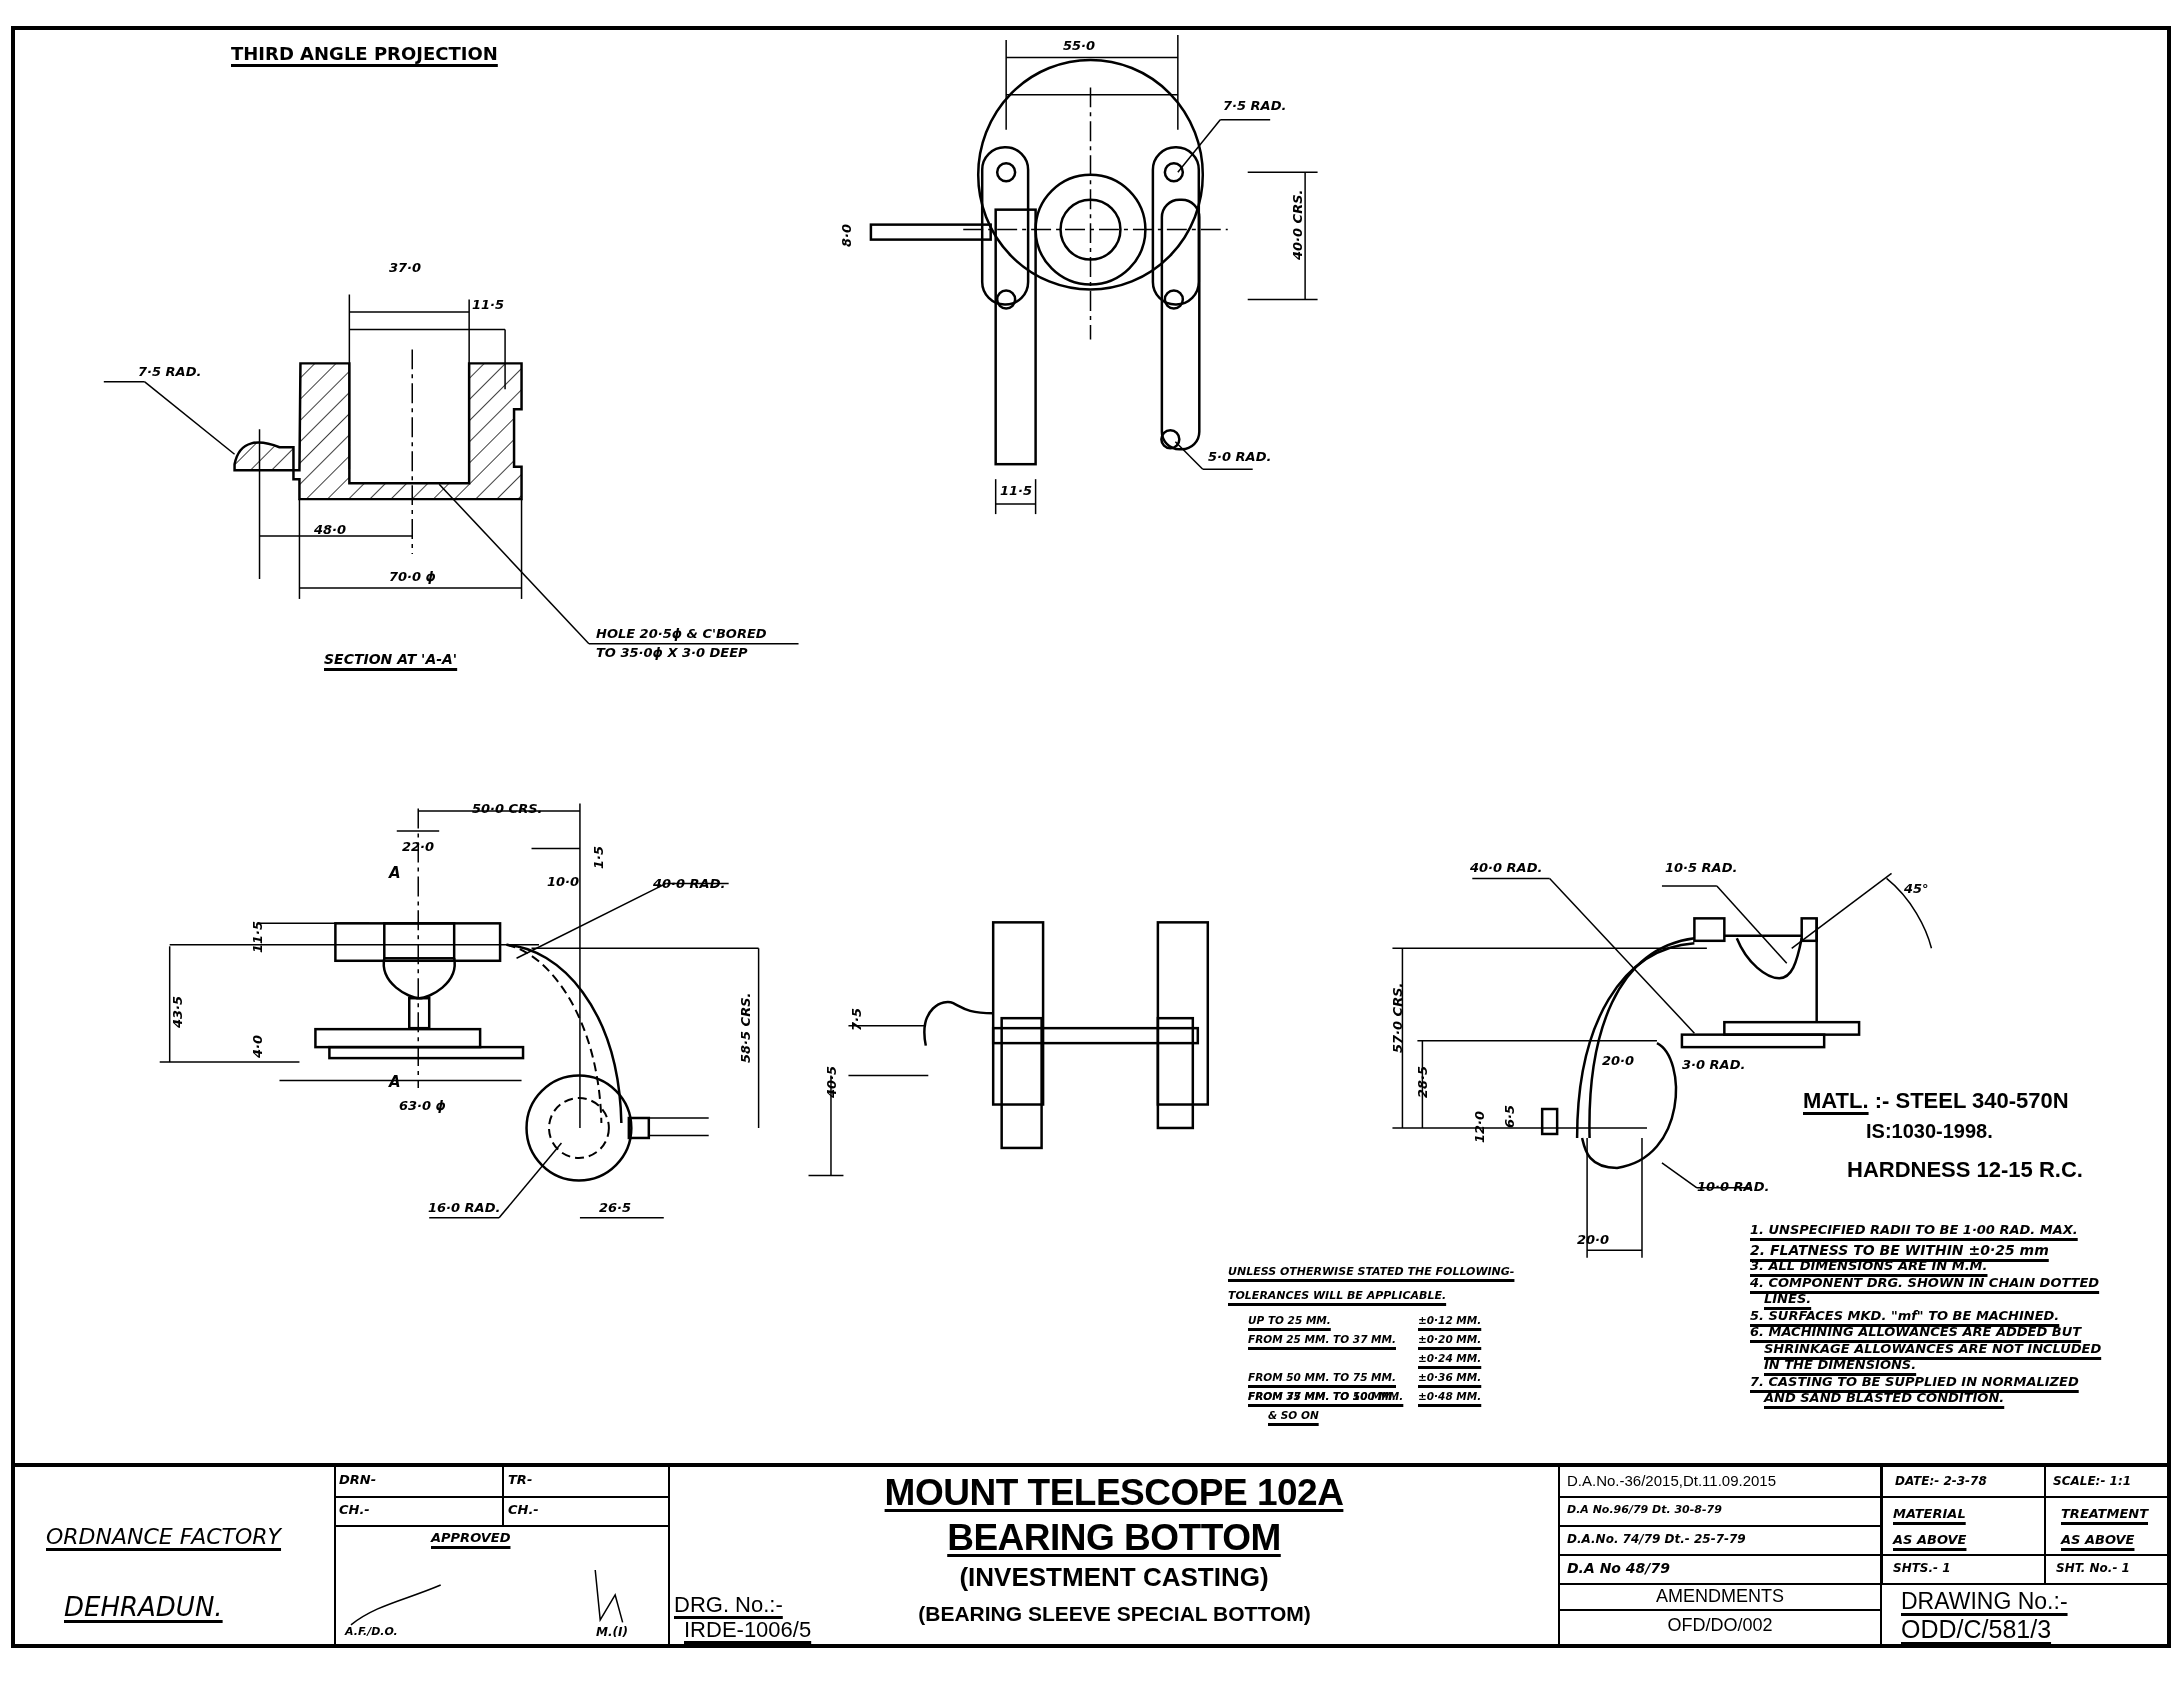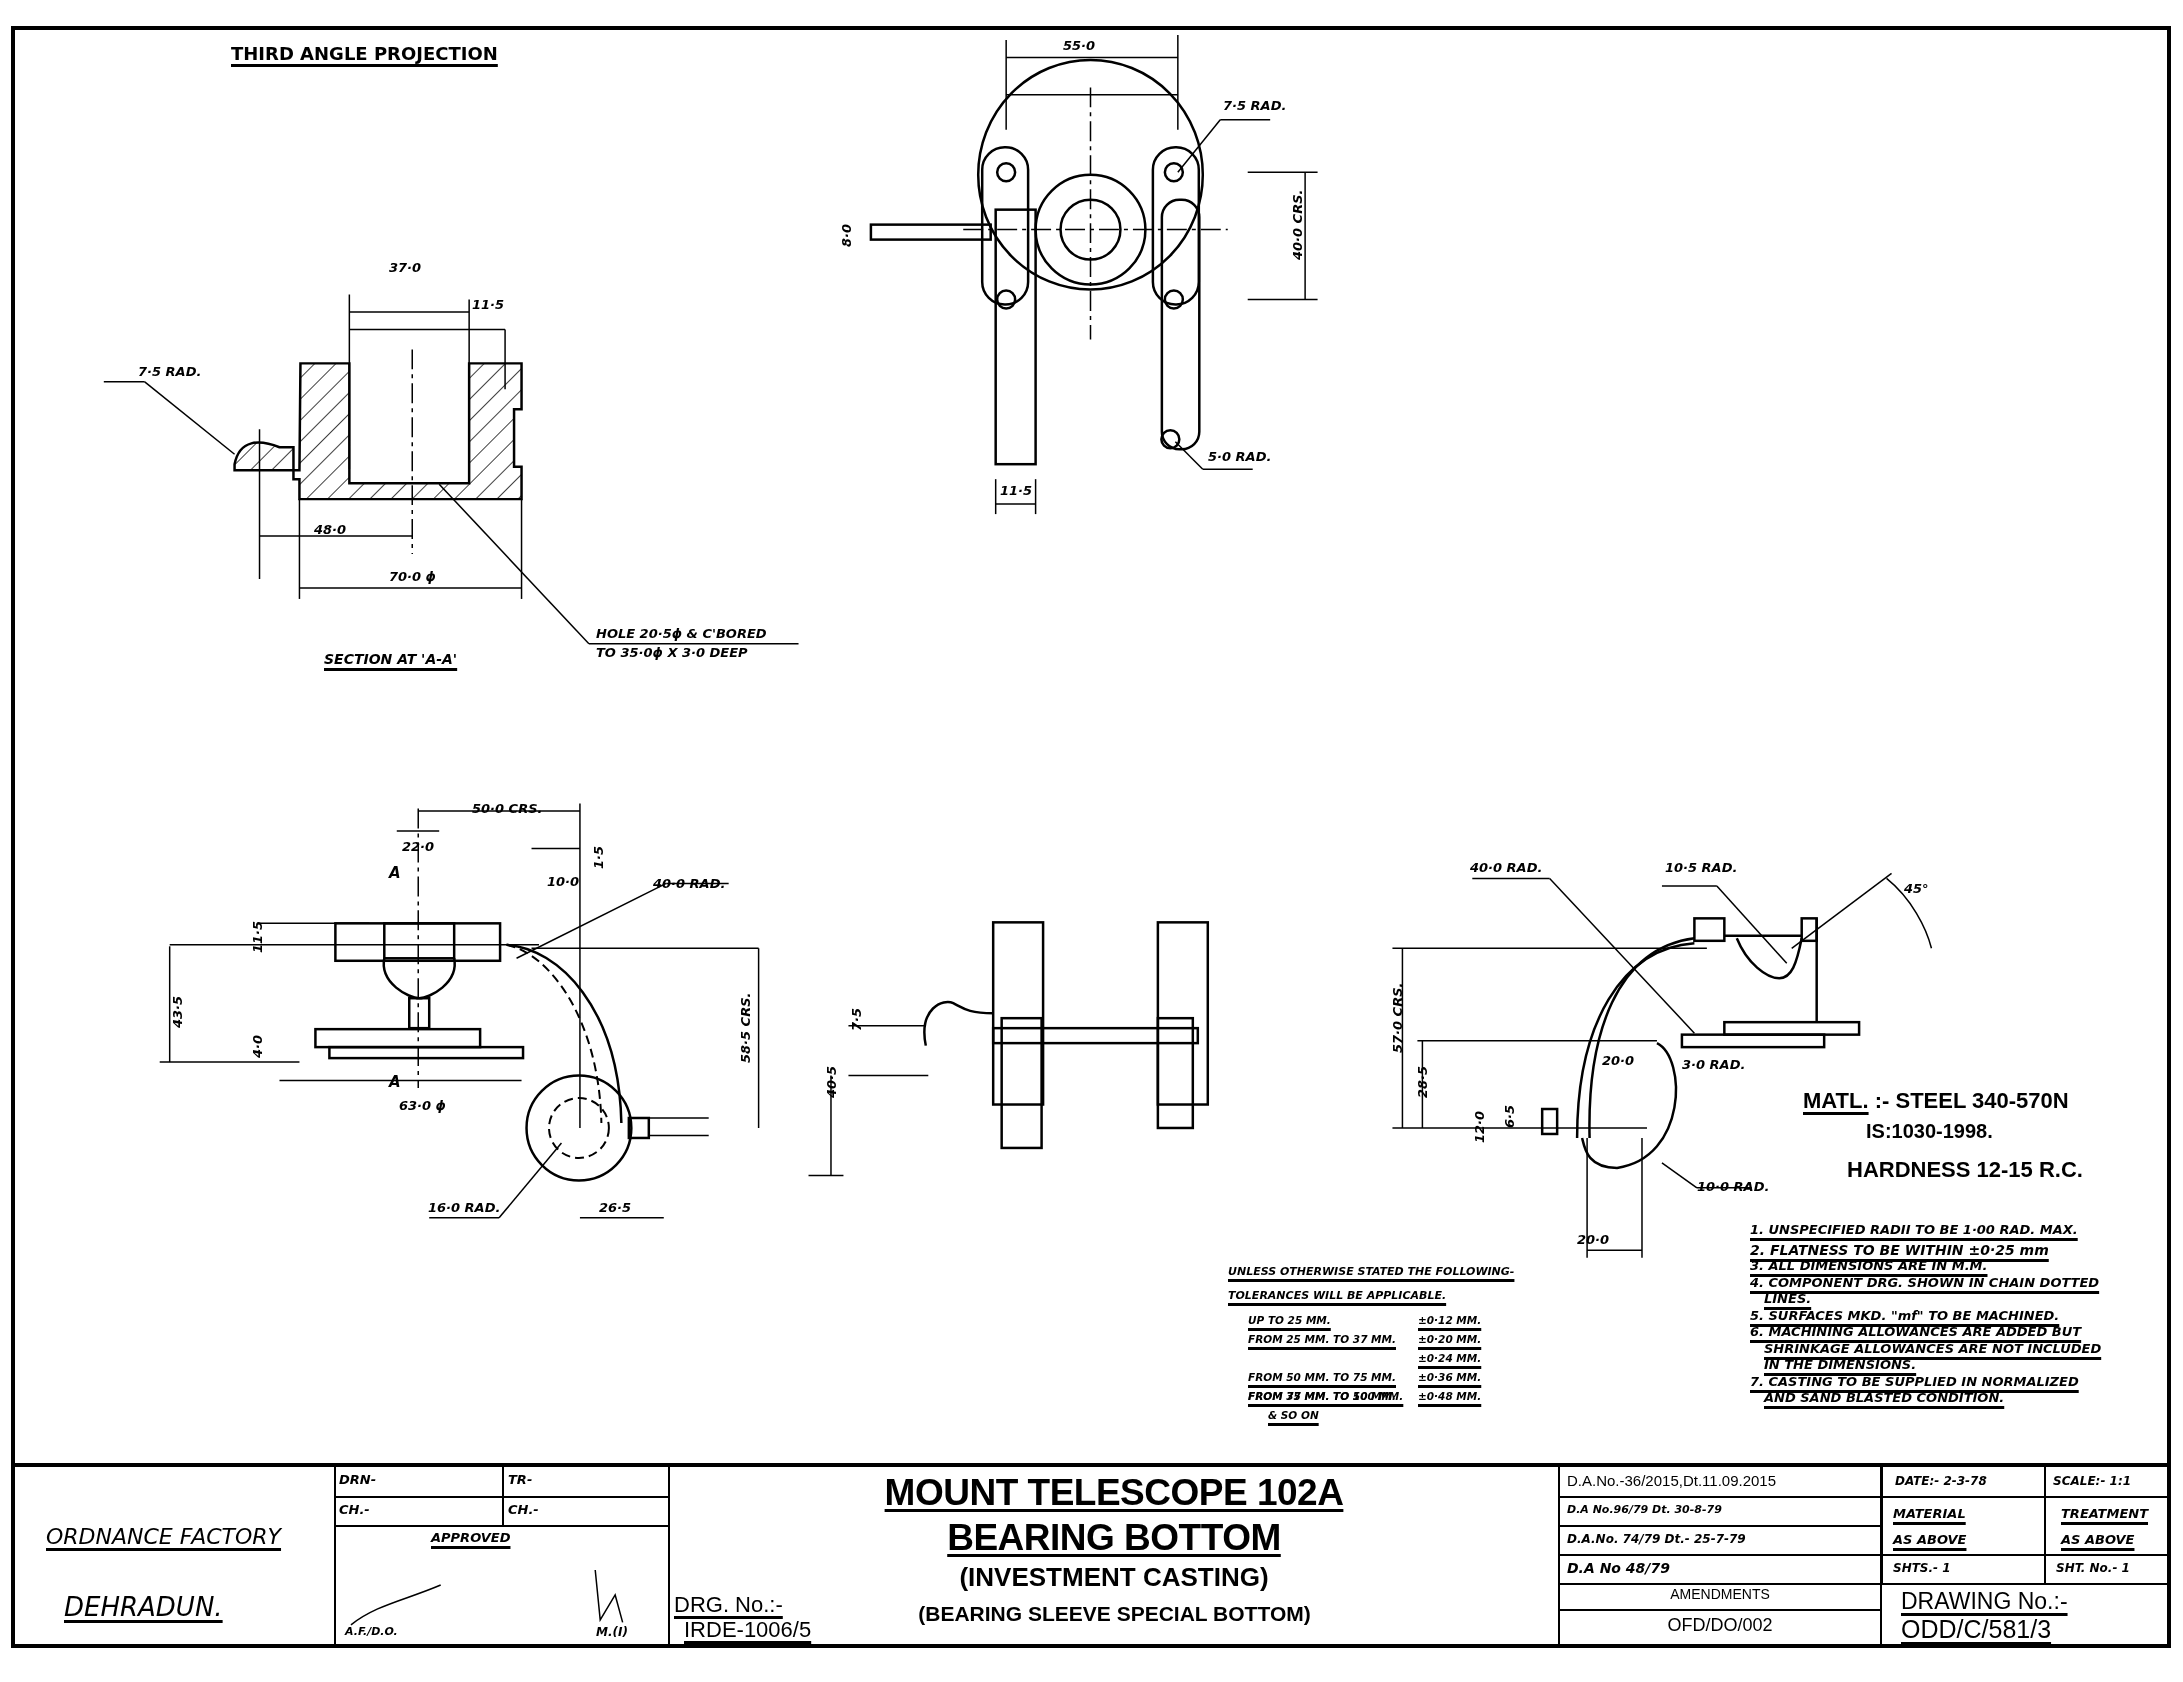--- a/index.html
+++ b/index.html
@@ -301,21 +301,21 @@
   <div class="cell" style="left:1543px;top:29px;width:324px;height:31px;border-top:none;">
     <span class="hand" style="position:absolute;left:7px;top:7px;font-size:11px;">D.A No.96/79 Dt. 30-8-79</span>
   </div>
   <div class="cell" style="left:1543px;top:58px;width:324px;height:31px;border-top:none;">
     <span class="hand" style="position:absolute;left:7px;top:7px;font-size:12px;">D.A.No. 74/79 Dt.- 25-7-79</span>
   </div>
   <div class="cell" style="left:1543px;top:87px;width:324px;height:31px;border-top:none;">
     <span class="hand" style="position:absolute;left:7px;top:6px;font-size:14px;">D.A No 48/79</span>
   </div>
   <div class="cell" style="left:1543px;top:116px;width:324px;height:28px;border-top:none;">
-    <span class="print" style="position:absolute;left:0;width:100%;text-align:center;top:3px;font-size:14px;font-weight:normal;">AMENDMENTS</span>
+    <span class="print" style="position:absolute;left:0;width:100%;text-align:center;top:3px;font-size:18px;font-weight:normal;">AMENDMENTS</span>
   </div>
   <div class="cell" style="left:1543px;top:142px;width:324px;height:37px;border-top:none;border-bottom:none;">
     <span class="print" style="position:absolute;left:0;width:100%;text-align:center;top:6px;font-size:18px;font-weight:normal;">OFD/DO/002</span>
   </div>
 
   <div class="cell" style="left:1866px;top:0;width:165px;height:31px;border-top:none;">
     <span class="hand" style="position:absolute;left:12px;top:7px;font-size:12px;">DATE:- 2-3-78</span>
   </div>
   <div class="cell" style="left:2029px;top:0;width:124px;height:31px;border-top:none;border-right:none;">
     <span class="hand" style="position:absolute;left:7px;top:7px;font-size:12px;">SCALE:- 1:1</span>

